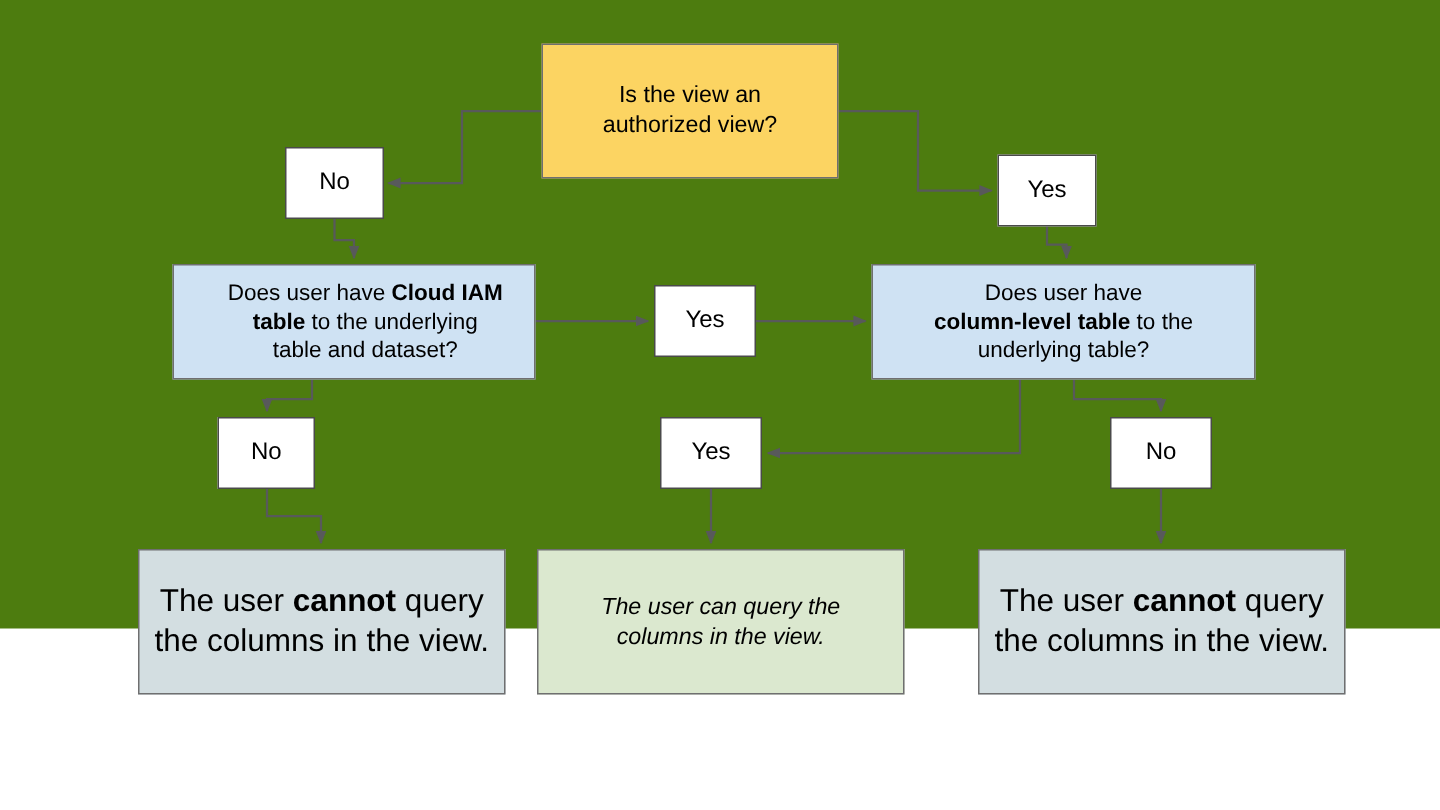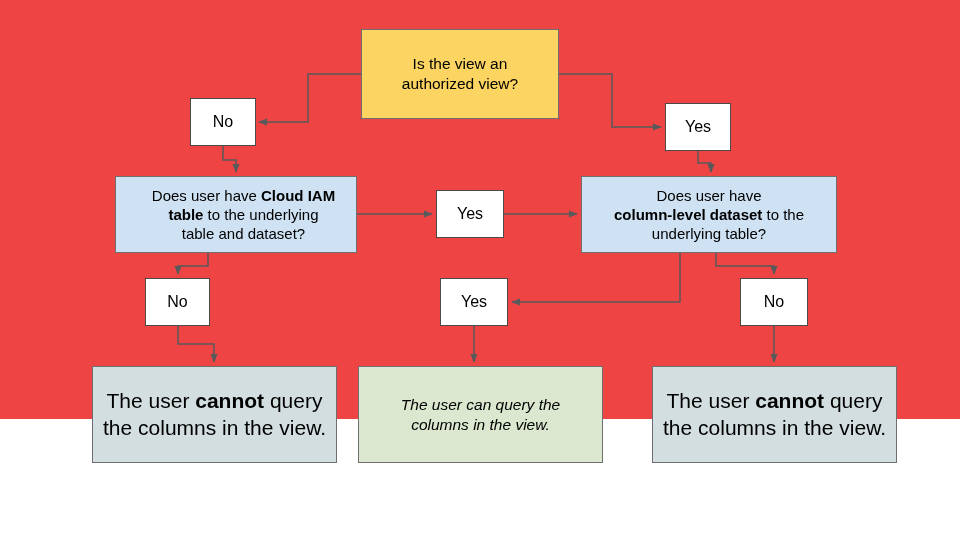--- a/index.html
+++ b/index.html
@@ -10,21 +10,21 @@
   body {
     width: 960px;
     height: 540px;
     overflow: hidden;
     font-family: "Liberation Sans", sans-serif;
   }
   #canvas {
     position: relative;
     width: 960px;
     height: 419px;
-    background: #ef4444;
+    background: #4d7c0f;
   }
   #wires {
     position: absolute;
     left: 0;
     top: 0;
     width: 960px;
     height: 540px;
     pointer-events: none;
   }
   .node {
@@ -126,21 +126,21 @@
 
   <div class="node decision" style="left:115px; top:176px; width:242px; height:77px;padding-left:15px;">
     <span class="txt">Does user have <b>Cloud IAM</b><br><b>table</b> to the underlying<br>table and dataset?</span>
   </div>
 
   <div class="node label-box" style="left:436px; top:190px; width:68px; height:48px;">
     <span class="txt">Yes</span>
   </div>
 
   <div class="node decision" style="left:581px; top:176px; width:256px; height:77px;">
-    <span class="txt">Does user have<br><b>column-level dataset</b> to the<br>underlying table?</span>
+    <span class="txt">Does user have<br><b>column-level table</b> to the<br>underlying table?</span>
   </div>
 
   <div class="node label-box" style="left:145px; top:278px; width:65px; height:48px;">
     <span class="txt">No</span>
   </div>
 
   <div class="node label-box" style="left:440px; top:278px; width:68px; height:48px;">
     <span class="txt">Yes</span>
   </div>
 

